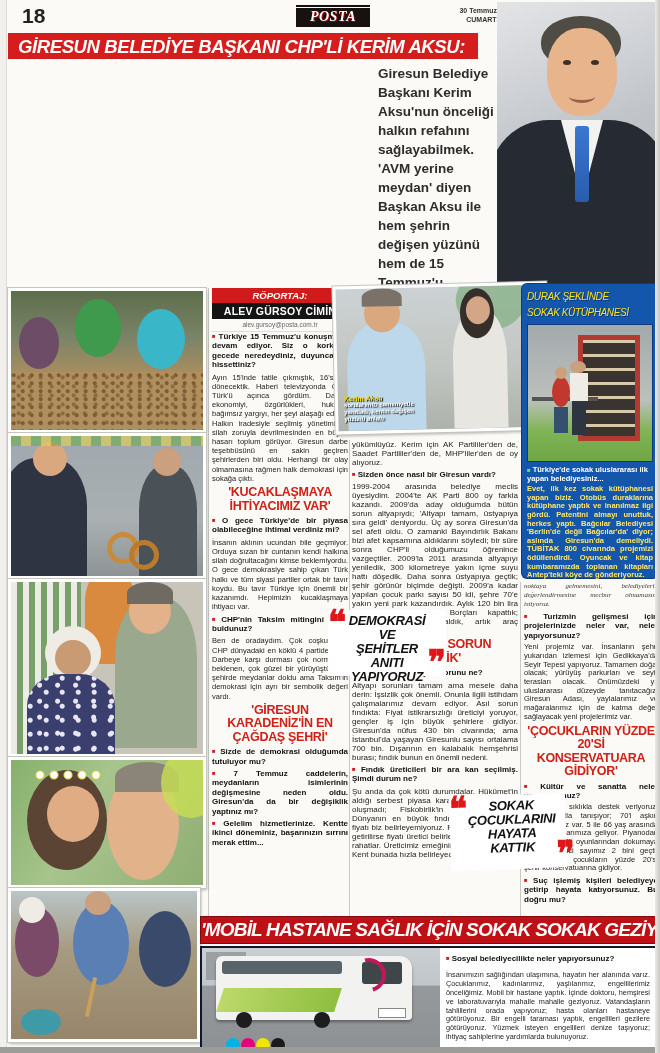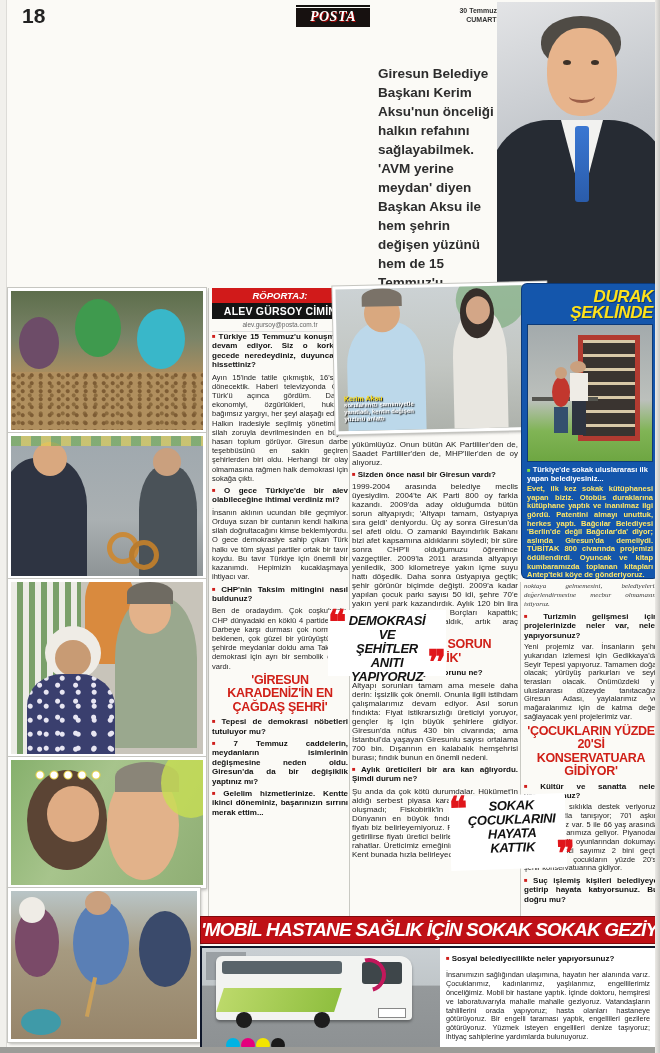--- a/index.html
+++ b/index.html
@@ -52,22 +52,22 @@
   .note{font-family:"Liberation Serif",serif;font-style:italic;font-size:7px;line-height:9px;
         color:#3a3a3a;margin:0 0 3px;}
   
   .pq{background:#fff;display:flex;align-items:flex-start;}
   .pq .qm{color:#e0161b;font-size:34px;line-height:26px;font-weight:900;font-family:"Liberation Serif",serif;}
   .pq .pqt{font-size:13px;line-height:14px;font-weight:900;font-style:italic;color:#121212;
            text-align:center;padding-top:4px;letter-spacing:-.3px;}
   
   .durak{left:522px;top:284px;width:136px;height:294px;background:#1456ac;border-radius:5px;
          box-shadow:0 0 0 1px #0d3a78;padding:5px;box-sizing:border-box;}
-  .durak-title{color:#ffe11a;font-size:17px;line-height:15.5px;font-weight:700;font-style:italic;
-               text-align:right;letter-spacing:-.4px;text-shadow:1px 1px 0 #0d3a78;}
+  .durak-title{color:#ffe11a;font-size:10px;line-height:15.5px;font-weight:400;font-style:italic;
+               text-align:left;letter-spacing:-.4px;text-shadow:1px 1px 0 #0d3a78;}
   .durak-art{position:relative;height:136px;margin:4px 0;overflow:hidden;border:1px solid #0d3a78;
              background:linear-gradient(180deg,#a3aaac 0%,#bcc0bc 55%,#80b455 78%,#6ea642 100%);}
   .durak-q{font-size:7.5px;line-height:8.6px;font-weight:bold;color:#fff;text-align:left;margin:2px 0;}
   .durak-q::before{content:"■";color:#7ddf3e;font-size:6px;margin-right:2px;}
   .durak-a{font-size:7.5px;line-height:8.6px;font-weight:bold;color:#ffe768;text-align:justify;}
   
   .mobil-banner{left:200px;top:916px;width:458px;height:28px;background:#bf1016;
                 border:1px solid #7e0a0e;box-sizing:border-box;text-align:center;}
   .mobil-banner span{color:#fff;font-size:19px;line-height:26px;font-weight:900;font-style:italic;
                      letter-spacing:-.8px;white-space:nowrap;}
@@ -99,20 +99,23 @@
   <div class="abs pagenum">18</div>
   <div class="abs logo-wrap">
     <div class="logo-rule"></div>
     <div class="logo-box">POSTA</div>
   </div>
   <div class="abs date-block">
     <div>30 Temmuz 2016</div>
     <div>CUMARTESİ</div>
   </div>
 
+  <div class="abs kicker">
+    <span>GİRESUN BELEDİYE BAŞKANI CHP'Lİ KERİM AKSU:</span>
+  </div>
   <div class="abs intro">Giresun Belediye Başkanı Kerim Aksu'nun önceliği halkın refahını sağlayabilmek. 'AVM yerine meydan' diyen Başkan Aksu ile hem şehrin değişen yüzünü hem de 15 Temmuz'u konuştuk.</div>
 
   <div class="abs portrait">
     <div class="blob" style="left:44px;top:14px;width:80px;height:52px;background:#4f4b45;border-radius:50% 50% 45% 45%;"></div>
     <div class="blob" style="left:50px;top:26px;width:70px;height:88px;background:#e7b48c;border-radius:46%;"></div>
     <div class="blob" style="left:66px;top:58px;width:8px;height:5px;background:#3c3128;"></div>
     <div class="blob" style="left:94px;top:58px;width:8px;height:5px;background:#3c3128;"></div>
     <div style="position:absolute;left:72px;top:88px;width:26px;height:10px;border-bottom:3px solid #9c5f48;border-radius:0 0 50% 50%;"></div>
     <div style="position:absolute;left:-8px;top:118px;width:180px;height:170px;background:#262b33;border-radius:60px 60px 0 0;"></div>
     <div style="position:absolute;left:64px;top:118px;width:42px;height:80px;background:#f2f2f0;clip-path:polygon(0 0,100% 0,50% 100%);"></div>
@@ -181,26 +184,27 @@
   </div>
 
   <div class="abs col colA" style="left:212px;top:288px;width:136px;height:646px;">
     <div>
       <div class="byline-red">RÖPORTAJ:</div>
       <div class="byline-black">ALEV GÜRSOY CİMİN</div>
       <div class="byline-mail">alev.gursoy@posta.com.tr</div>
     </div>
     <p class="q">Türkiye 15 Temmuz'u konuşmaya devam ediyor. Siz o korkunç gecede neredeydiniz, duyunca ne hissettiniz?</p>
     <p class="a">Ayın 15'inde tatile çıkmıştık, 16'sında dönecektik. Haberi televizyonda CNN Türk'ü açınca gördüm. Darbe; ekonomiyi, özgürlükleri, hukuku, bağımsız yargıyı, her şeyi alaşağı ediyor. Halkın iradesiyle seçilmiş yönetimlerin silah zoruyla devrilmesinden en büyük hasarı toplum görüyor. Giresun darbe teşebbüsünü en sakin geçiren şehirlerden biri oldu. Herhangi bir olay olmamasına rağmen halk demokrasi için sokağa çıktı.</p>
-    <p class="q">O gece Türkiye'de bir alev olabileceğine ihtimal verdiniz mi?</p>
+    <p class="hx">'KUCAKLAŞMAYA İHTİYACIMIZ VAR'</p>
+    <p class="q">O gece Türkiye'de bir piyasa olabileceğine ihtimal verdiniz mi?</p>
     <p class="a">İnsanın aklının ucundan bile geçmiyor. Orduya sızan bir cuntanın kendi halkına silah doğrultacağını kimse beklemiyordu. O gece demokrasiye sahip çıkan Türk halkı ve tüm siyasi partiler ortak bir tavır koydu. Bu tavır Türkiye için önemli bir kazanımdı. Hepimizin kucaklaşmaya ihtiyacı var.</p>
     <p class="q">CHP'nin Taksim mitingini nasıl buldunuz?</p>
     <p class="a">Ben de oradaydım. Çok coşkuluydu. CHP dünyadaki en köklü 4 partiden biri. Darbeye karşı durması çok normal ve beklenen, çok güzel bir yürüyüştü. Her şehirde meydanlar doldu ama Taksim'in demokrasi için ayrı bir sembolik değeri vardı.</p>
     <p class="hx">'GİRESUN KARADENİZ'İN EN ÇAĞDAŞ ŞEHRİ'</p>
-    <p class="q">Tepesi de demokrasi nöbetleri tutuluyor mu?</p>
+    <p class="q">Sizde de demokrasi olduğumda tutuluyor mu?</p>
     <p class="q">7 Temmuz caddelerin, meydanların isimlerinin değişmesine neden oldu. Giresun'da da bir değişiklik yaptınız mı?</p>
     <p class="q">Gelelim hizmetlerinize. Kentte ikinci döneminiz, başarınızın sırrını merak ettim...</p>
 
   </div>
 
   <div class="abs ph" style="left:334px;top:284px;width:208px;height:142px;transform:rotate(-1.3deg);">
     <div class="ph-art" style="background:linear-gradient(180deg,#ccd2d4 0%,#c2c6c2 55%,#aeb2ac 100%);">
       <div class="blob" style="left:120px;top:-16px;width:70px;height:60px;background:#7fae7f;opacity:.7;"></div>
       <div class="blob" style="left:10px;top:34px;width:78px;height:108px;background:#bcd8ea;border-radius:40% 40% 0 0;"></div>
       <div class="blob" style="left:28px;top:6px;width:36px;height:38px;background:#d9a87f;"></div>
@@ -210,32 +214,33 @@
       <div class="blob" style="left:130px;top:10px;width:24px;height:28px;background:#d3a687;"></div>
       <div class="iv-cap">
         <div class="nm">Kerim Aksu</div>
         <div class="tx">sorularımızı samimiyetle yanıtladı, kentin değişen yüzünü anlattı</div>
       </div>
       <div class="credit-vert">FOTOĞRAF: MUHAMMED İLDOĞAN</div>
     </div>
   </div>
 
   <div class="abs col colB" style="left:352px;top:440px;width:166px;height:492px;">
-    <p class="a">yükümlüyüz. Onun bütün AK Partililer'den de, Saadet Partililer'den de, MHP'liler'den de oy alıyoruz.</p>
+    <p class="a">yükümlüyüz. Kerim için AK Partililer'den de, Saadet Partililer'den de, MHP'liler'den de oy alıyoruz.</p>
     <p class="q">Sizden önce nasıl bir Giresun vardı?</p>
     <p class="a">1999-2004 arasında belediye meclis üyesiydim. 2004'te AK Parti 800 oy farkla kazandı. 2009'da aday olduğumda bütün sorun altyapıydı; 'Altyapı tamam, üstyapıya sıra geldi' deniyordu. Üç ay sonra Giresun'da sel afeti oldu. O zamanki Bayındırlık Bakanı bizi afet kapsamına aldıklarını söyledi; bir süre sonra CHP'li olduğumuzu öğrenince vazgeçtiler. 2009'la 2011 arasında altyapıyı yeniledik, 300 kilometreye yakın içme suyu hattı döşedik. Daha sonra üstyapıya geçtik; şehir görünür biçimde değişti. 2009'a kadar yapılan çocuk parkı sayısı 50 idi, şehre 70'e yakın yeni park kazandırdık. Aylık 120 bin lira kira tahsilatımız var. Borçları kapattık; malzeme ve araç aldık, artık araç kiralamıyoruz.</p>
     <p class="hx">'EN BÜYÜK SORUN İŞSİZLİK'</p>
     <p class="q">Giresun'un en büyük sorunu ne?</p>
     <p class="a">Altyapı sorunları tamam ama mesele daha derin: İşsizlik çok önemli. Onunla ilgili istihdam çalışmalarımız devam ediyor. Asıl sorun fındıkta: Fiyat istikrarsızlığı üreticiyi yoruyor, gençler iş için büyük şehirlere gidiyor. Giresun'da nüfus 430 bin civarında; ama İstanbul'da yaşayan Giresunlu sayısı ortalama 700 bin. Dışarının en kalabalık hemşehrisi burası; fındık bunun en önemli nedeni.</p>
-    <p class="q">Aylık üreticileri bir ara kan ağlıyordu. Şimdi durum ne?</p>
+    <p class="q">Fındık üreticileri bir ara kan seçilmiş. Şimdi durum ne?</p>
     <p class="a">Şu anda da çok kötü durumdalar. Hükümet'in aldığı serbest piyasa kararından sonra fiyat oluşmadı; Fiskobirlik'in işlevi kalmadı. Dünyanın en büyük fındık üreticisiyiz ama fiyatı biz belirleyemiyoruz. Fiskobirlik işler hale getirilirse fiyatı üretici belirler; o zaman herkes rahatlar. Üreticimiz emeğinin karşılığını almalı. Kent bunada hızla belirleyeceğiz.</p>
   </div>
 
   <div class="abs durak">
     <div class="durak-title">DURAK ŞEKLİNDE</div>
+    <div class="durak-title">SOKAK KÜTÜPHANESİ</div>
     <div class="durak-art">
       <div style="position:absolute;right:12px;top:10px;width:52px;height:96px;border:5px solid #b23b31;background:repeating-linear-gradient(180deg,#d9c9a8 0 3px,#3a3430 3px 14px);"></div>
       <div style="position:absolute;left:4px;top:72px;width:66px;height:4px;background:#55554f;"></div>
       <div class="blob" style="left:24px;top:52px;width:18px;height:30px;background:#c2372e;"></div>
       <div class="blob" style="left:27px;top:42px;width:12px;height:12px;background:#caa07e;"></div>
       <div style="position:absolute;left:26px;top:82px;width:14px;height:26px;background:#34506e;"></div>
       <div class="blob" style="right:66px;top:36px;width:16px;height:12px;background:#caa07e;"></div>
       <div style="position:absolute;right:64px;top:48px;width:18px;height:28px;background:#efece6;"></div>
       <div style="position:absolute;right:66px;top:76px;width:14px;height:34px;background:#2e3440;"></div>
     </div>

